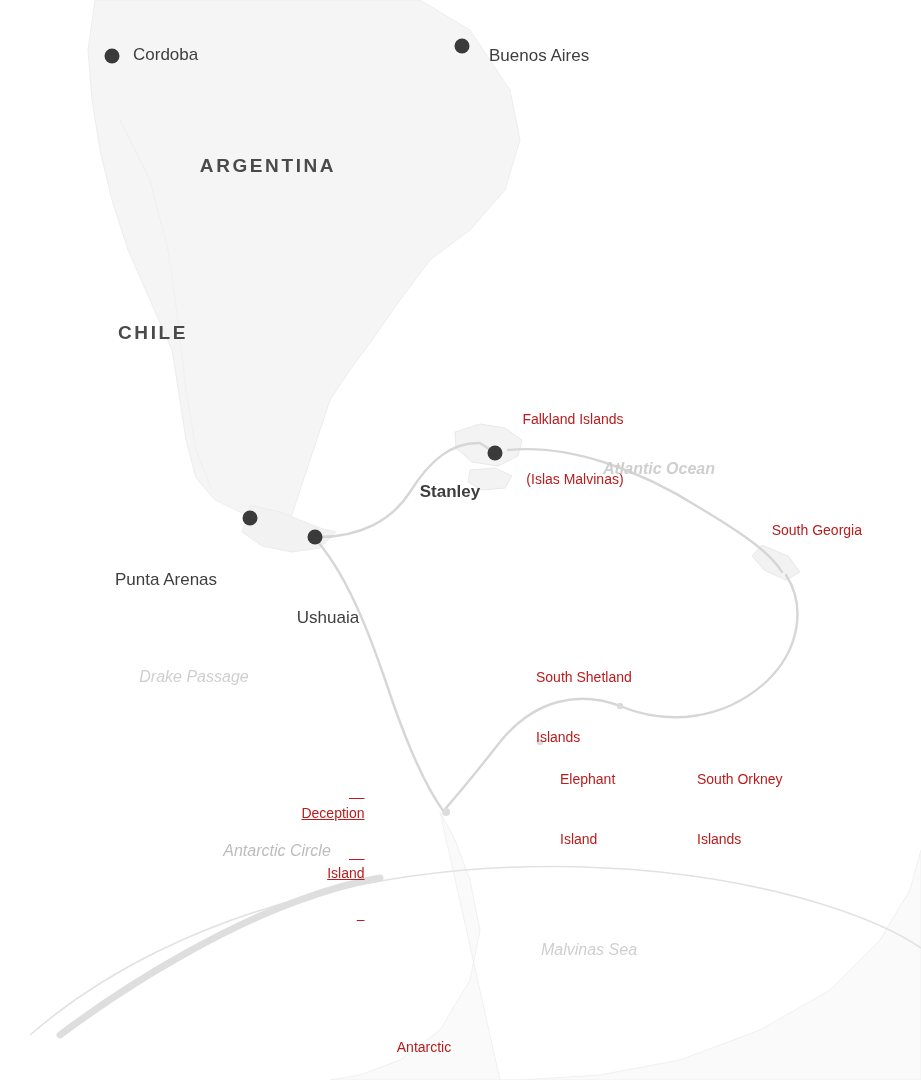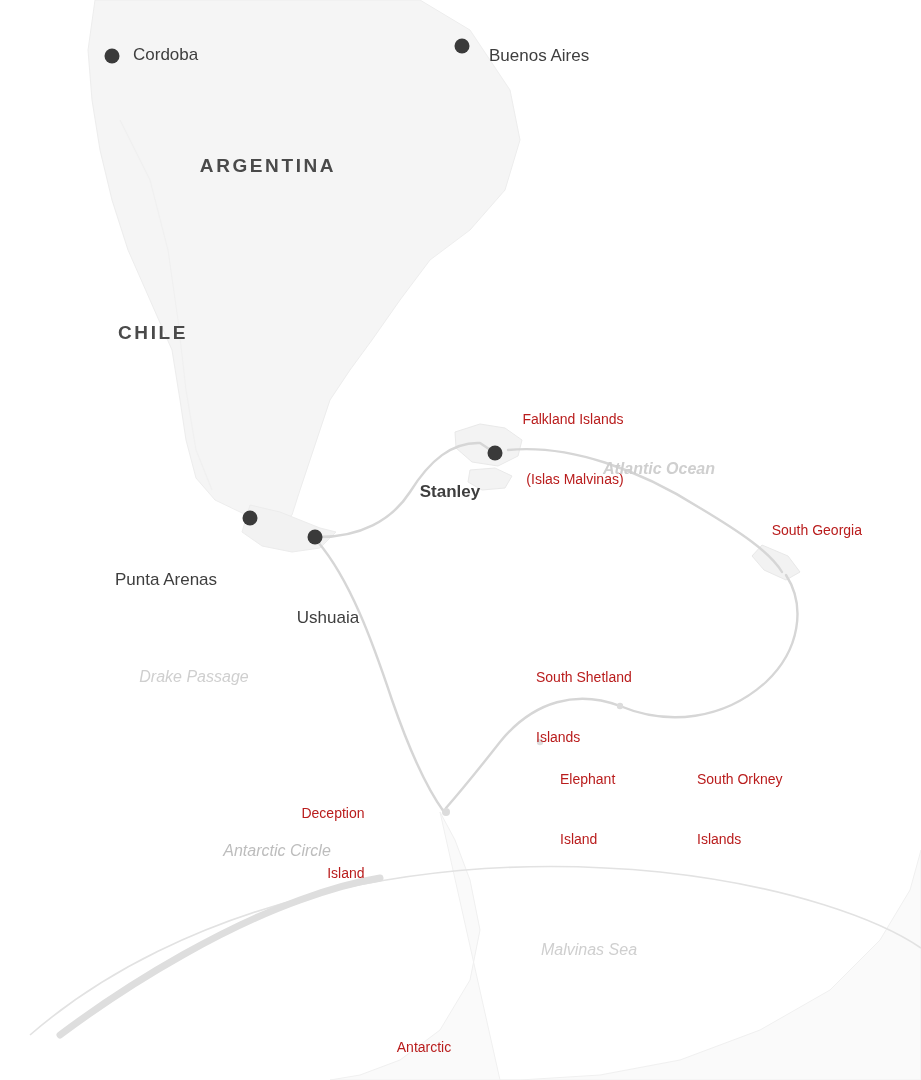--- a/index.html
+++ b/index.html
@@ -186,21 +186,21 @@
   <div class="label island two-line" style="left:560px; top:728px;">
     <div>Elephant</div>
     <div>Island</div>
   </div>
 
   <div class="label island two-line" style="left:697px; top:728px;">
     <div>South Orkney</div>
     <div>Islands</div>
   </div>
 
-  <div class="label island two-line center" style="left:333px; top:762px;">
+  <div class="label island two-line center" style="left:333px; top:762px;text-decoration:underline;">
     <div>Deception</div>
     <div>Island</div>
   </div>
 
   <div class="label island two-line center" style="left:424px; top:996px;">
     <div>Antarctic</div>
     
   </div>
 
   <div class="label water center" style="left:659px; top:460px;font-weight:bold;">Atlantic Ocean</div>

